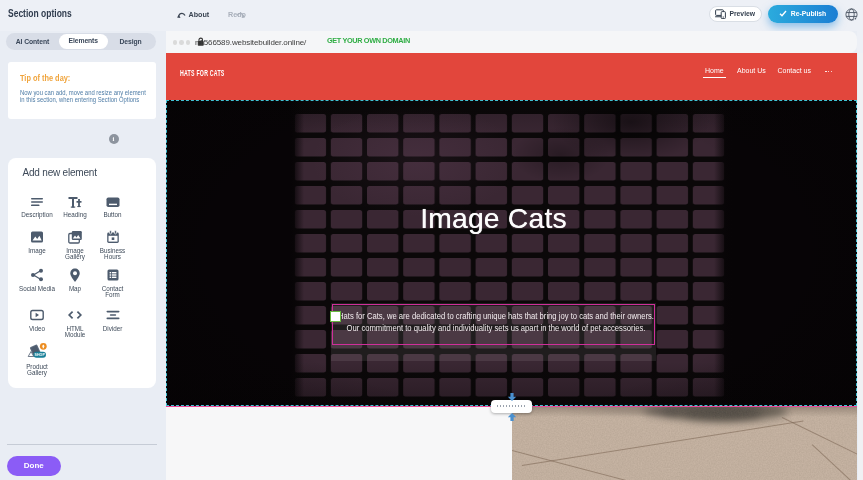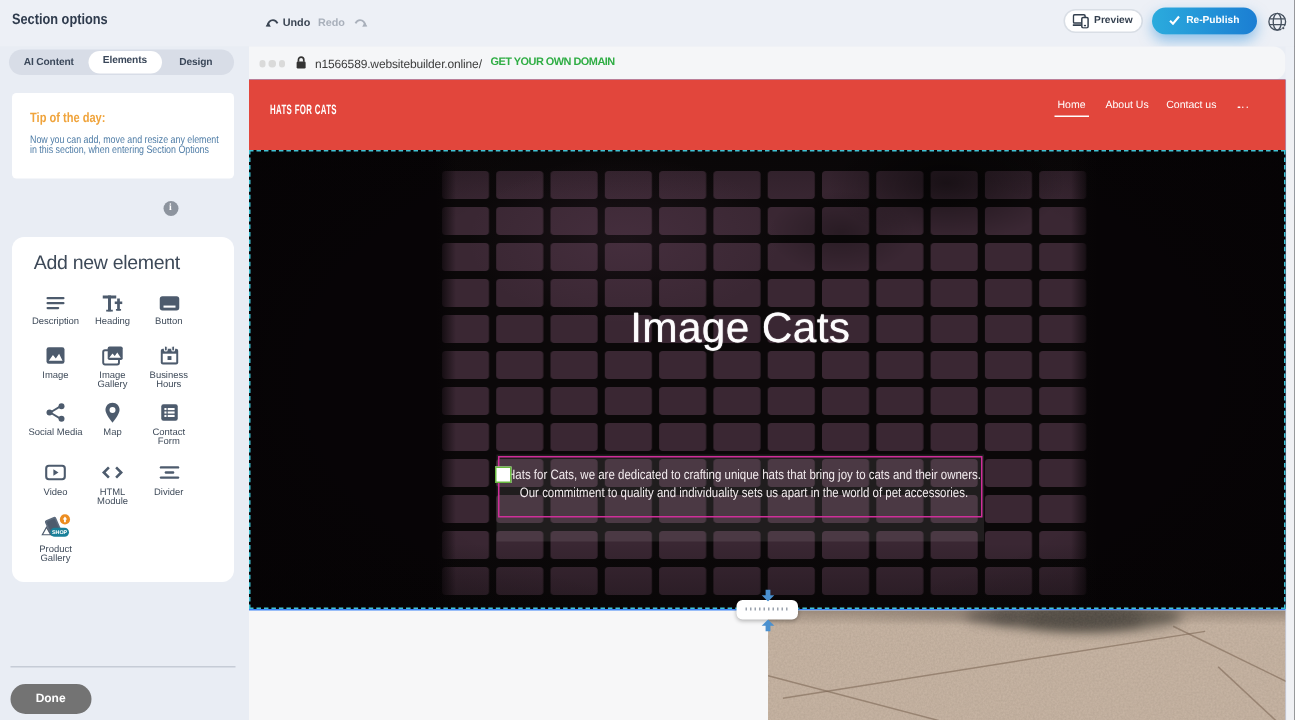--- a/index.html
+++ b/index.html
@@ -5,21 +5,21 @@
   * { margin:0; padding:0; box-sizing:border-box; }
   html,body { width:863px; height:480px; overflow:hidden; }
   body { font-family:"Liberation Sans", sans-serif; position:relative; background:#e9edf4; }
   .abs { position:absolute; }
   .nwr { white-space:nowrap; }
 
   
   #topbar { left:0; top:0; width:863px; height:31px; background:#edf0f6; }
   #title { left:8px; top:8px; font-size:10px; font-weight:bold; color:#2f3b4d; transform:scaleX(.85); transform-origin:left; }
   #undo { left:188.5px; top:10px; font-size:7.2px; font-weight:bold; color:#3b4553; }
-  #redo { left:212px; top:10px; font-size:7.2px; font-weight:bold; color:#a9b0bb; }
+  #redo { left:228px; top:10px; font-size:7.2px; font-weight:bold; color:#a9b0bb; }
 
   #previewBtn { left:709px; top:5.5px; width:52.5px; height:16.5px; background:#fff; border:0.8px solid #d9dee5; border-radius:9px; display:flex; align-items:center; justify-content:center; gap:3px; }
   #previewBtn span { font-size:6.8px; font-weight:bold; color:#333f4e; }
   #republishBtn { left:768px; top:5px; width:69.5px; height:17.5px; border-radius:9px; background:linear-gradient(90deg,#2babdd,#1b7ed3); display:flex; align-items:center; justify-content:center; gap:3.5px; box-shadow:0 4px 9px rgba(59,150,220,.55); }
   #republishBtn span { font-size:6.8px; font-weight:bold; color:#fff; }
 
   
   #sidebar { left:0; top:31px; width:166px; height:449px; background:#e9edf4; }
   #tabs { left:6px; top:1.5px; width:149.5px; height:17.5px; background:#d8dde7; border-radius:9px; display:flex; align-items:center; }
   .tab { font-size:6.8px; font-weight:bold; color:#3a4759; text-align:center; letter-spacing:-.1px; }
@@ -29,37 +29,37 @@
 
   #tipcard { left:7.5px; top:31px; width:148px; height:56.5px; background:#fff; border-radius:3px; }
   #tiptitle { left:12px; top:11px; font-size:9px; font-weight:bold; color:#f0a43c; transform:scaleX(.82); transform-origin:left; white-space:nowrap; }
   #tipbody { left:12px; top:26.5px; font-size:7.2px; line-height:7.3px; color:#4e7ca6; transform:scaleX(.82); transform-origin:left; white-space:nowrap; }
 
   #editmob { left:7.5px; top:95px; width:85.5px; height:24.5px; background:#2d87d6; border-radius:12.5px; }
   #editmob span { position:absolute; left:10.5px; top:8.5px; font-size:7.5px; font-weight:bold; color:#fff; white-space:nowrap; transform:scaleX(.75); transform-origin:left; }
   #infoc { left:108.5px; top:102.5px; width:10px; height:10px; border-radius:50%; background:#8d949e; color:#fff; font-size:6.5px; font-weight:bold; text-align:center; line-height:10px; font-family:"Liberation Serif",serif; }
 
   #elcard { left:7.5px; top:127px; width:148px; height:230px; background:#fff; border-radius:8px; }
-  #eltitle { left:15px; top:8.5px; font-size:13px; color:#3d4958; letter-spacing:-.2px; }
+  #eltitle { left:15px; top:8.5px; font-size:10px; color:#3d4958; letter-spacing:-.2px; }
   .cell { position:absolute; width:44px; text-align:center; }
   .cell svg { display:block; margin:0 auto; }
   .cell .lb { font-size:6.3px; color:#3e4a59; margin-top:2.5px; line-height:6.8px; }
 
   #donebar { left:6.5px; top:413.3px; width:150px; height:1px; background:#c6ccd6; }
-  #donebtn { left:6.5px; top:424.8px; width:54.5px; height:19.8px; background:#737373; border-radius:10px; color:#fff; font-size:8px; font-weight:bold; text-align:center; line-height:19.8px; }
+  #donebtn { left:6.5px; top:424.8px; width:54.5px; height:19.8px; background:#8b5cf6; border-radius:10px; color:#fff; font-size:8px; font-weight:bold; text-align:center; line-height:19.8px; }
 
   
   #addrbar { left:166px; top:31px; width:691px; height:22px; background:#f5f6f8; border-radius:0 8px 8px 0; }
   #addrpatch { left:857px; top:31px; width:6px; height:22px; background:#edf0f6; }
   .dot { top:9.3px; width:4.6px; height:4.6px; border-radius:50%; background:#dadada; }
-  #url { left:44px; top:7px; font-size:8px; letter-spacing:-.1px; color:#3c3c3c; }
+  #url { left:29px; top:7px; font-size:8px; letter-spacing:-.1px; color:#3c3c3c; }
   #getdomain { left:161px; top:5px; font-size:7.3px; font-weight:bold; letter-spacing:-.35px; color:#2fad44; }
 
   
-  #site { left:166px; top:53px; width:691px; height:427px; background:#3b82f6; }
+  #site { left:166px; top:53px; width:691px; height:427px; background:#ec4899; }
   #siteheader { left:0; top:0; width:691px; height:47px; background:#e2463c; }
   #logo { left:14px; top:14.8px; font-size:9px; font-weight:bold; color:#fff; letter-spacing:.4px; transform:scaleX(.58); transform-origin:left; white-space:nowrap; }
   .nav { top:13.5px; font-size:7px; color:#fff; }
 
   #darksec { left:0; top:47px; width:691px; height:306px; background:#0b0809; overflow:hidden; }
   #shade { left:0; top:0; width:691px; height:306px;
     background:
       radial-gradient(ellipse 150px 80px at 250px 60px, rgba(163,108,150,.10), rgba(0,0,0,0) 70%),
       radial-gradient(ellipse 110px 55px at 465px 22px, rgba(0,0,0,.52), rgba(0,0,0,0) 72%),
       radial-gradient(ellipse 70px 40px at 395px 55px, rgba(0,0,0,.3), rgba(0,0,0,0) 70%),
@@ -95,21 +95,21 @@
 </style>
 </head>
 <body>
 
 <div class="abs" id="topbar"></div>
 <div class="abs" id="title">Section options</div>
 <svg class="abs" style="left:176.5px;top:10.8px" width="9" height="7.5" viewBox="0 0 9 7.5">
     <path d="M1.4 6.2 Q2 2.4 5 2.4 Q7 2.4 8 4.6" fill="none" stroke="#3b4553" stroke-width="1.3"></path>
     <path d="M0 6.6 L3.5 6.9 L2 3.9 Z" fill="#3b4553"></path>
   </svg>
-<div class="abs" id="undo">Undo</div>
+<div class="abs" id="undo">About</div>
 <div class="abs" id="redo">Redo</div>
 <svg class="abs" style="left:235.5px;top:10.8px" width="9" height="7.5" viewBox="0 0 9 7.5">
     <path d="M7.6 6.2 Q7 2.4 4 2.4 Q2 2.4 1 4.6" fill="none" stroke="#a9b0bb" stroke-width="1.3"></path>
     <path d="M9 6.6 L5.5 6.9 L7 3.9 Z" fill="#a9b0bb"></path>
   </svg>
 
 <div class="abs" id="previewBtn">
   <svg width="11" height="10" viewBox="0 0 11 10">
       <rect x="0.6" y="0.8" width="7.8" height="5.6" rx="0.8" fill="none" stroke="#333f4e" stroke-width="1"></rect>
       <rect x="0" y="7.2" width="9" height="1.1" rx="0.5" fill="#333f4e"></rect>

